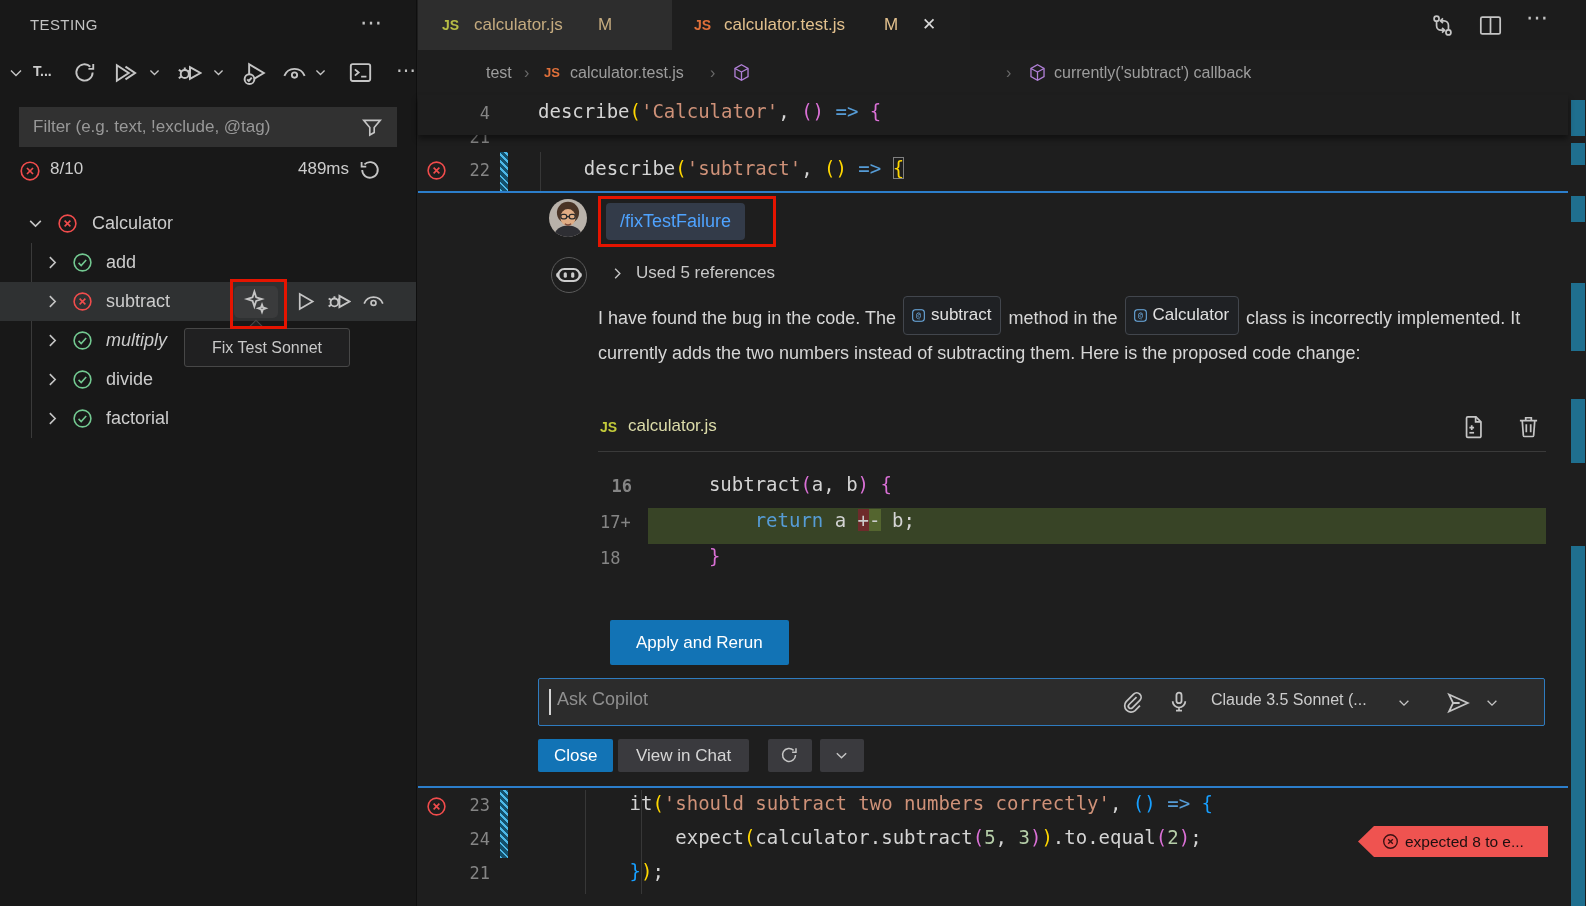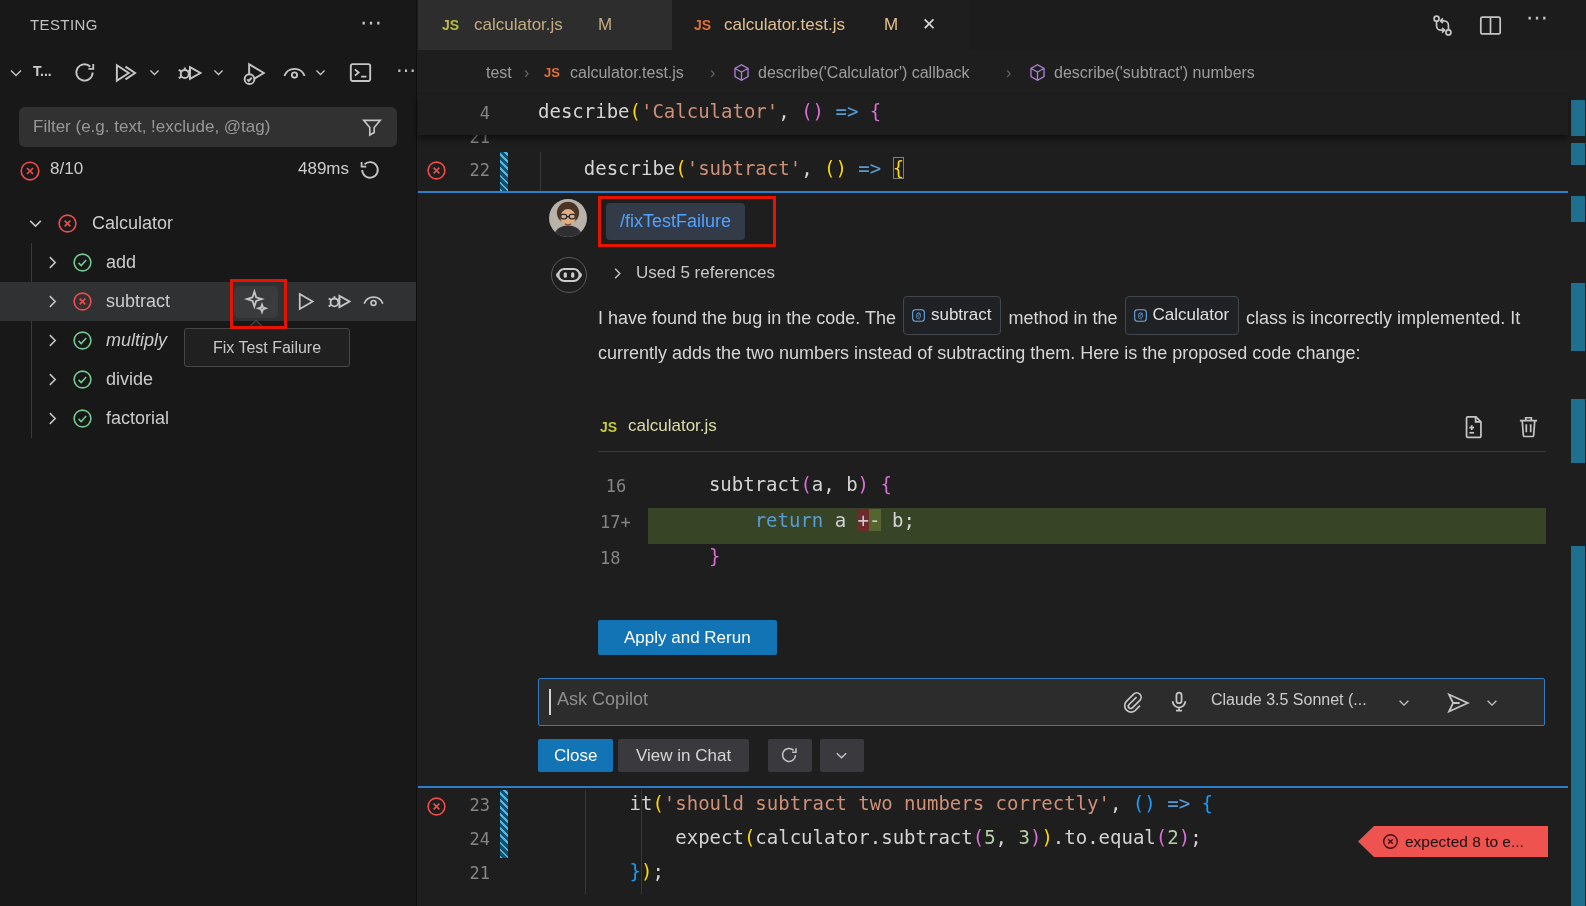--- a/index.html
+++ b/index.html
@@ -7,21 +7,21 @@
   #root { position:relative; width:1586px; height:906px; overflow:hidden;
           font-family:"Liberation Sans", sans-serif; color:#cccccc; background:#1e1e1e; }
   .abs { position:absolute; }
   .ic svg { display:block; }
   .ic { display:inline-block; color:#c5c5c5; }
 
   
   #sidebar { position:absolute; left:0; top:0; width:417px; height:906px;
              background:#181818; border-right:1px solid #0f0f0f; overflow:hidden; }
   .sb-title { font-size:15px; letter-spacing:.4px; color:#c2c2c2; }
-  .filter-box { background:#313131; border-radius:6px; }
+  .filter-box { background:#313131; border-radius:0; }
   .filter-ph { color:#989898; font-size:17px; line-height:40px; }
   .tree-row { position:absolute; left:0; width:417px; height:39px; line-height:39px; font-size:18px; color:#cccccc; }
   .tree-row.hover { background:#2f3132; }
   .tt { background:#202021; border:1px solid #474747; border-radius:3px; }
 
   
   #tabbar { position:absolute; left:418px; top:0; width:1168px; height:50px; background:#1c1c1c; }
   .tab { position:absolute; top:0; height:50px; line-height:50px; }
   .js-badge { font-weight:bold; font-size:14px; }
   .bc { font-size:16px; color:#9d9d9d; }
@@ -260,21 +260,21 @@
       <span class="ic abs" style="left:72px;top:9px;color:#73c991;">
           <svg width="21" height="21" viewBox="0 0 16 16" fill="none" stroke="currentColor" stroke-width="1.2">
             <circle cx="8" cy="8" r="6.4"></circle>
             <path d="M5 8.3l2 2 3.8-4.2"></path>
           </svg>
         </span>
       <span class="abs" style="left:106px;">divide</span>
     </div>
 
     <div class="abs" style="left:250px;top:322px;width:12px;height:12px;background:#202021;border-left:1px solid #474747;border-top:1px solid #474747;transform:rotate(45deg);z-index:6;"></div>
-    <div class="abs tt" style="left:184px;top:328px;width:166px;height:39px;line-height:37px;text-align:center;font-size:16px;color:#c8c8c8;z-index:7;">Fix Test Failure</div>
+    <div class="abs tt" style="left:184px;top:328px;width:166px;height:39px;line-height:37px;text-align:center;font-size:16px;color:#c8c8c8;z-index:7;">Fix Test Sonnet</div>
 
     <div class="redbox" style="left:230px;top:279px;width:57px;height:50px;z-index:8;"></div>
   </aside>
 
   <div id="tabbar">
     <div class="tab" style="left:0;width:254px;background:#2d2d2d;">
       <span class="js-badge abs" style="left:24px;top:0;color:#b7bd45;">JS</span>
       <span class="abs" style="left:56px;font-size:17px;color:#c5ab7f;">calculator.js</span>
       <span class="abs" style="left:180px;font-size:17px;color:#c5ab7f;">M</span>
     </div>
@@ -308,29 +308,28 @@
     <span class="bc abs" style="left:66px;color:#6a6a6a;">›</span>
     <span class="js-badge abs" style="left:86px;color:#e0703a;font-size:13px;">JS</span>
     <span class="bc abs" style="left:112px;">calculator.test.js</span>
     <span class="bc abs" style="left:252px;color:#6a6a6a;">›</span>
     <span class="ic abs" style="left:274px;top:13px;color:#b180d7;">
         <svg width="19" height="19" viewBox="0 0 16 16" fill="none" stroke="currentColor" stroke-width="1.1">
           <path d="M8 1.5l5.5 3v7L8 14.5l-5.5-3v-7z"></path>
           <path d="M8 7.6l5.5-3M8 7.6L2.5 4.6M8 7.6v6.9"></path>
         </svg>
       </span>
-    <span class="bc abs" style="left:300px;">describe('Calculator') callback</span>
     <span class="bc abs" style="left:548px;color:#6a6a6a;">›</span>
     <span class="ic abs" style="left:570px;top:13px;color:#b180d7;">
         <svg width="19" height="19" viewBox="0 0 16 16" fill="none" stroke="currentColor" stroke-width="1.1">
           <path d="M8 1.5l5.5 3v7L8 14.5l-5.5-3v-7z"></path>
           <path d="M8 7.6l5.5-3M8 7.6L2.5 4.6M8 7.6v6.9"></path>
         </svg>
       </span>
-    <span class="bc abs" style="left:596px;">describe('subtract') numbers</span>
+    <span class="bc abs" style="left:596px;">currently('subtract') callback</span>
   </div>
 
   <div class="abs" style="left:418px;top:121px;width:1150px;height:31px;z-index:1;">
     <span class="lnum" style="left:4px;top:6px;">21</span>
   </div>
 
   <div class="abs" style="left:418px;top:95px;width:1150px;height:40px;background:#1e1e1e;z-index:5;box-shadow:0 4px 6px rgba(0,0,0,.45);">
     <span class="lnum" style="left:4px;top:8px;">4</span>
     <span class="code-line" style="left:120px;top:5px;"><span class="tok-pln">describe</span><span class="tok-by">(</span><span class="tok-str">'Calculator'</span><span class="tok-pln">, </span><span class="tok-bp">()</span><span class="tok-pln"> </span><span class="tok-kw">=&gt;</span><span class="tok-pln"> </span><span class="tok-bp">{</span></span>
   </div>
@@ -429,29 +428,29 @@
             <path d="M2.5 4.3h11M6.2 4V2.4h3.6V4"></path>
             <path d="M4 4.3l.7 9.4a.8.8 0 0 0 .8.7h5a.8.8 0 0 0 .8-.7l.7-9.4"></path>
             <path d="M6.6 6.6v5M9.4 6.6v5"></path>
           </svg>
         </span>
     </div>
     <div class="abs" style="left:180px;top:258px;width:948px;height:1px;background:#3a3a3a;"></div>
 
     <div class="abs" style="left:180px;top:278px;width:948px;height:110px;">
       <div class="abs" style="left:50px;top:37px;width:898px;height:36px;background:#384426;"></div>
-      <span class="lnum" style="left:-26px;top:5px;width:60px;text-align:center;padding-left:28px;">16</span>
+      <span class="lnum" style="left:-26px;top:5px;width:60px;text-align:right;padding-left:28px;font-weight:bold;">16</span>
       <span class="lnum" style="left:-26px;top:41px;width:60px;text-align:left;padding-left:28px;">17+</span>
       <span class="lnum" style="left:-26px;top:77px;width:60px;text-align:left;padding-left:28px;">18</span>
       <span class="code-line" style="left:88px;top:2px;"><span class="tok-pln">  subtract</span><span class="tok-bp">(</span><span class="tok-pln">a, b</span><span class="tok-bp">)</span><span class="tok-pln"> </span><span class="tok-bp">{</span></span>
       <span class="code-line" style="left:88px;top:38px;"><span class="tok-pln">      </span><span class="tok-kw">return</span><span class="tok-pln"> a </span><span class="tok-del">+</span><span class="tok-add">-</span><span class="tok-pln"> b;</span></span>
       <span class="code-line" style="left:88px;top:74px;"><span class="tok-pln">  </span><span class="tok-bp">}</span></span>
     </div>
 
-    <button class="btn-primary abs" style="left:180px;top:427px;height:35px;padding:0 26px;cursor:pointer;">Apply and Rerun</button>
+    <button class="btn-primary abs" style="left:192px;top:427px;height:45px;padding:0 26px;cursor:pointer;">Apply and Rerun</button>
 
     <div class="abs" style="left:120px;top:485px;width:1007px;height:48px;border:1.5px solid #2f7cc0;border-radius:2px;background:#2c2c2c;">
       <span class="abs" style="left:10px;top:10px;width:1.5px;height:26px;background:#d4d4d4;"></span>
       <span class="abs" style="left:18px;top:10px;font-size:18px;color:#8f8f8f;">Ask Copilot</span>
       <span class="ic abs" style="left:582px;top:12px;">
           <svg width="23" height="23" viewBox="0 0 16 16" fill="none" stroke="currentColor" stroke-width="1.2">
             <path d="M10.8 4.2L5.6 9.4a1.6 1.6 0 1 0 2.3 2.3l5.2-5.2a3 3 0 1 0-4.3-4.3L3.6 7.4a4.4 4.4 0 0 0 6.2 6.2l3.4-3.4"></path>
           </svg>
         </span>
       <span class="ic abs" style="left:628px;top:11px;">

